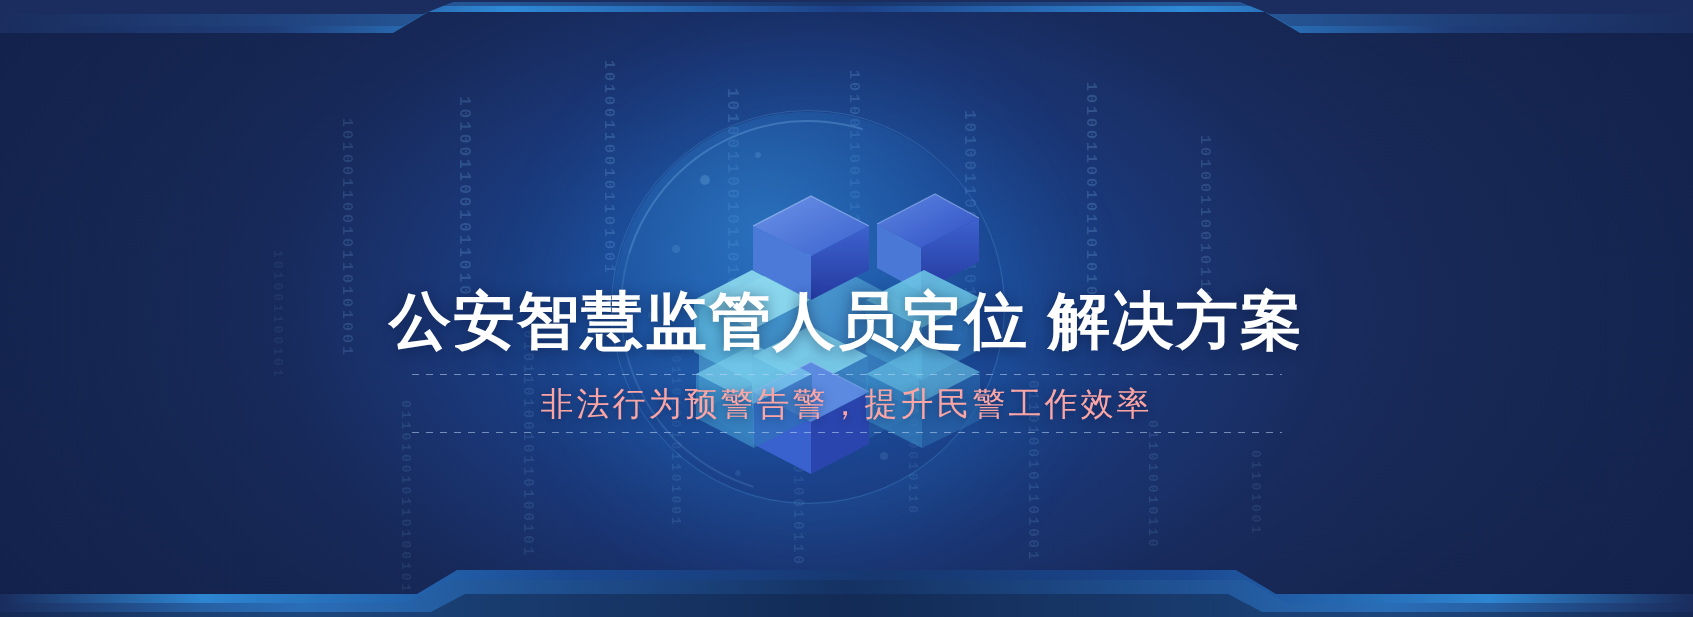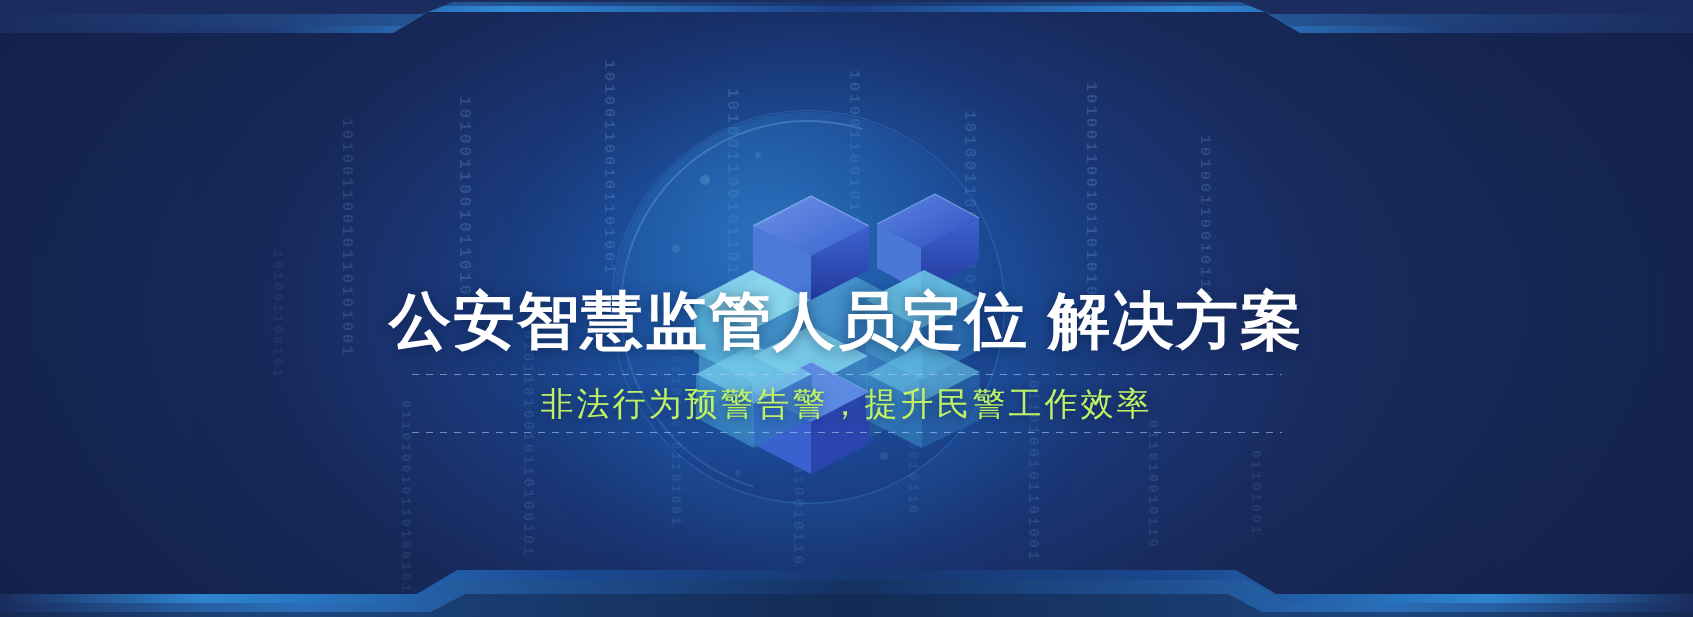--- a/index.html
+++ b/index.html
@@ -104,21 +104,21 @@
     background-image:linear-gradient(to right, rgba(190,215,245,.55) 0 7px, rgba(190,215,245,0) 7px 14px);
     background-size:14px 1px;
     background-repeat:repeat-x;
   }
   .rule-top{top:4px;}
   .rule-bottom{top:28px;}
   .subtitle{
     margin:0;
     font-size:33px;
     font-weight:400;
-    color:#bef264;
+    color:#fca5a5;
     letter-spacing:3px;
     line-height:1;
     position:relative;top:16px;
     text-shadow:0 2px 10px rgba(8,20,55,.5);
   }
 </style>
 </head>
 <body>
 
 <div class="banner">

